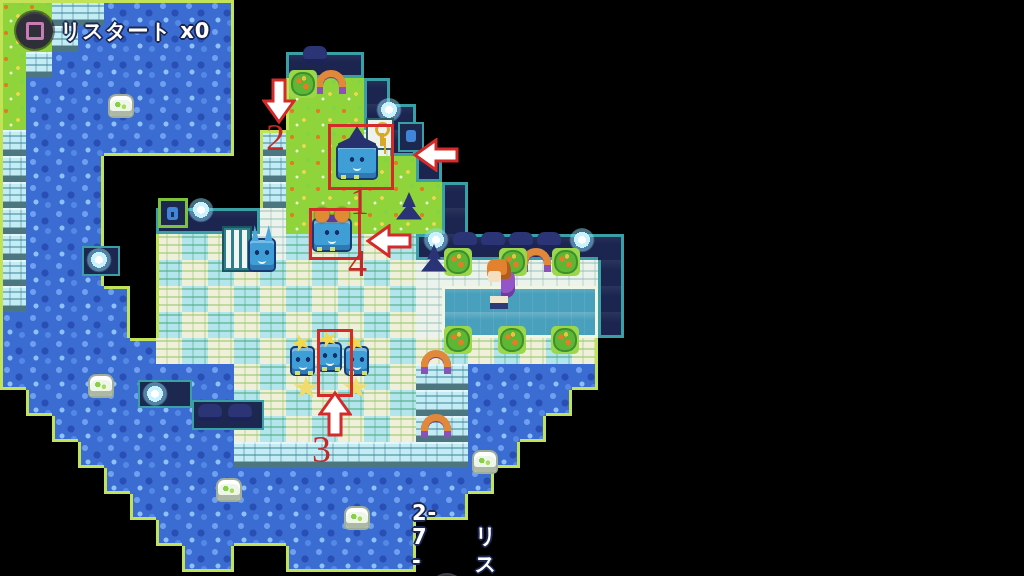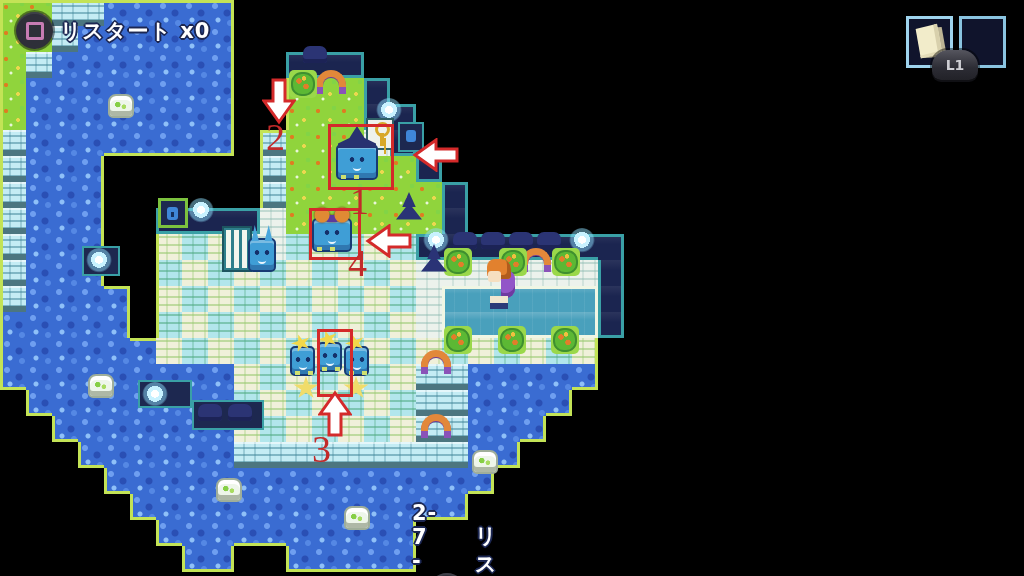--- a/index.html
+++ b/index.html
@@ -601,27 +601,20 @@
       <div class="ann-num" style="left: 348px; top: 244px;">4</div>
     </div>
 
   <div class="hud undo-prompt">
     <span class="btn-circle">
         <span class="sq"></span>
       </span>
     <span class="prompt-text outl"><span>リスタート</span> <span>x0</span></span>
   </div>
 
-  <div class="hud tr-panel">
-    <div class="slot s1">
-      <div class="book"></div>
-    </div>
-    <div class="slot s2"></div>
-    <div class="l1-badge">L1</div>
-  </div>
 
   <div class="hud level-banner">
     <div class="lv1 outl">2-7 - ムーブオーバー</div>
     <div class="lv2">
       <span class="btn-circle">
         
       </span>
       <span class="lbl outl">リスタート</span>
     </div>
   </div>

